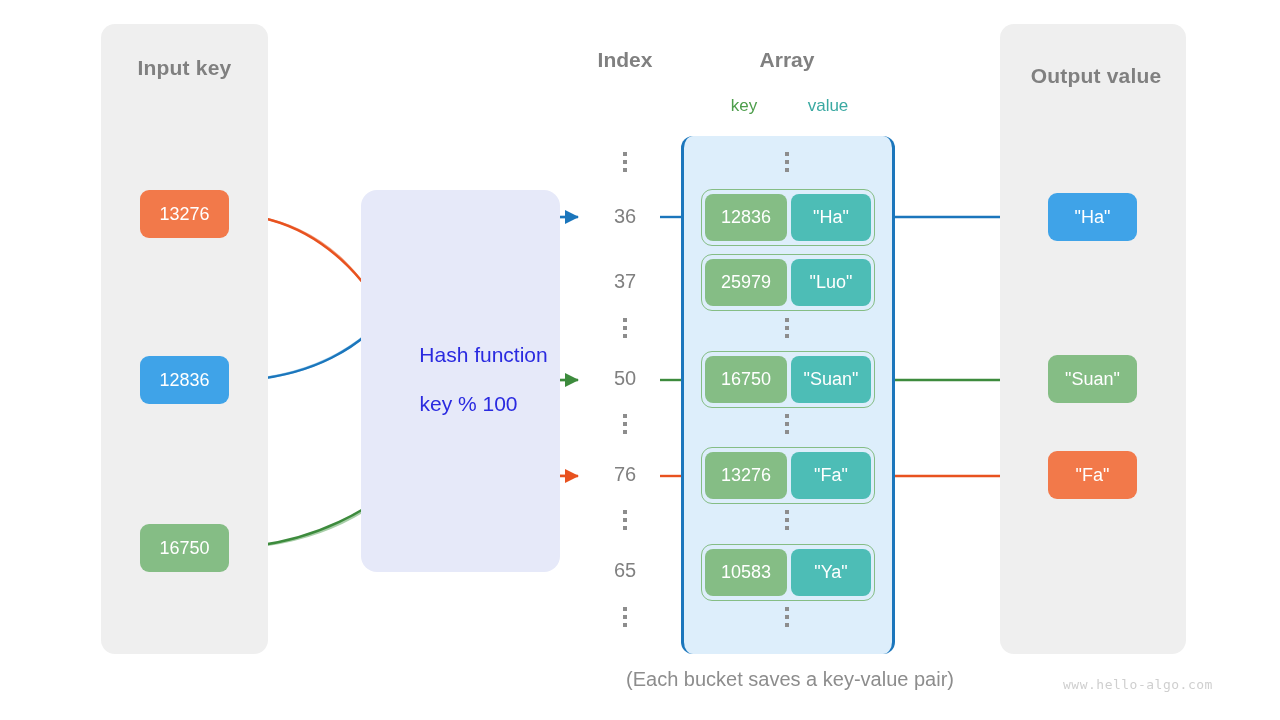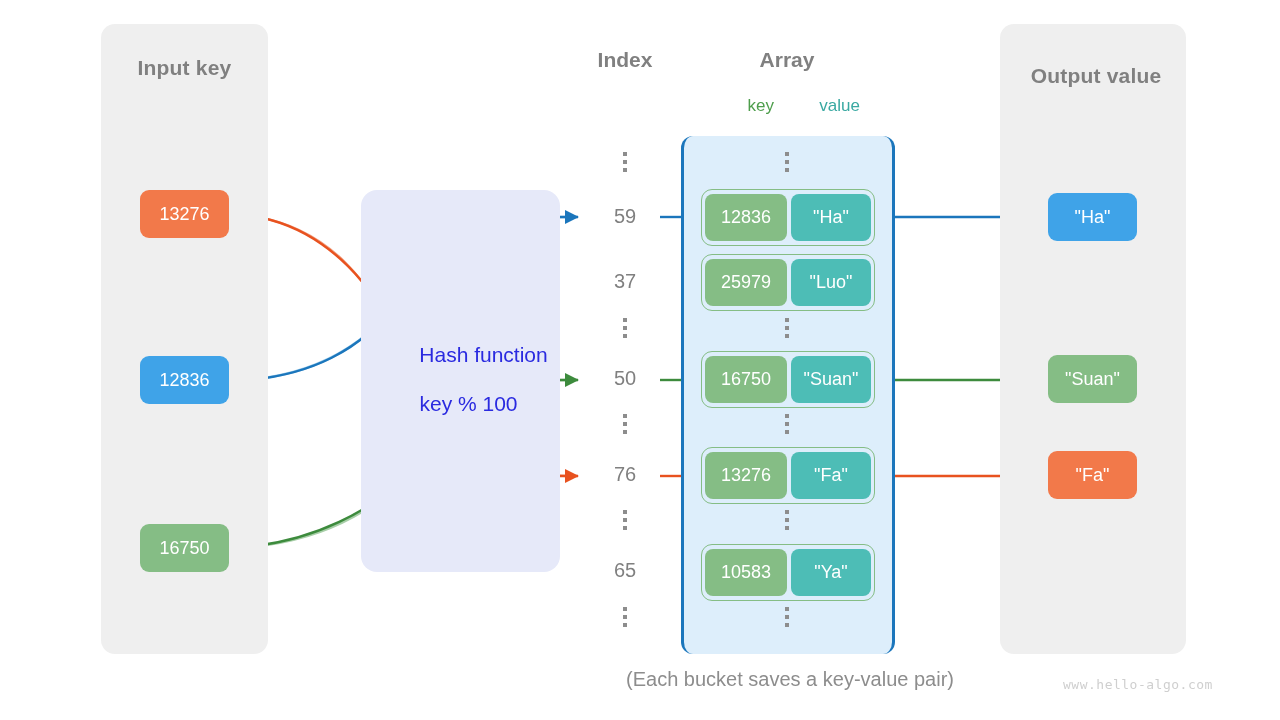--- a/index.html
+++ b/index.html
@@ -46,21 +46,21 @@
     color: #808080;
     text-align: center;
     white-space: nowrap;
   }
   #index-head { left: 565px; top: 48px; width: 120px; }
   #array-head { left: 727px; top: 48px; width: 120px; }
 
   .sub-head {
     position: absolute;
     font-size: 17px;
-    text-align: right;
+    text-align: center;
     white-space: nowrap;
   }
   #key-head   { left: 714px; top: 96px; width: 60px;  color: #4e9e4c; }
   #value-head { left: 796px; top: 96px; width: 64px;  color: #3aa9a2; }
 
   
   .chip {
     position: absolute;
     border-radius: 9px;
     color: #ffffff;
@@ -282,21 +282,21 @@
   <div id="hash-label">Hash function</div>
   <div id="hash-formula">key % 100</div>
 
   <div id="index-head" class="col-head">Index</div>
 
   <div class="vdots idx-dots" style="top:152px">
       <i></i>
       <i></i>
       <i></i>
     </div>
-  <div class="index-label" style="top:205px">59</div>
+  <div class="index-label" style="top:205px">36</div>
   <div class="index-label" style="top:270px">37</div>
   <div class="vdots idx-dots" style="top:318px">
       <i></i>
       <i></i>
       <i></i>
     </div>
   <div class="index-label" style="top:367px">50</div>
   <div class="vdots idx-dots" style="top:414px">
       <i></i>
       <i></i>

